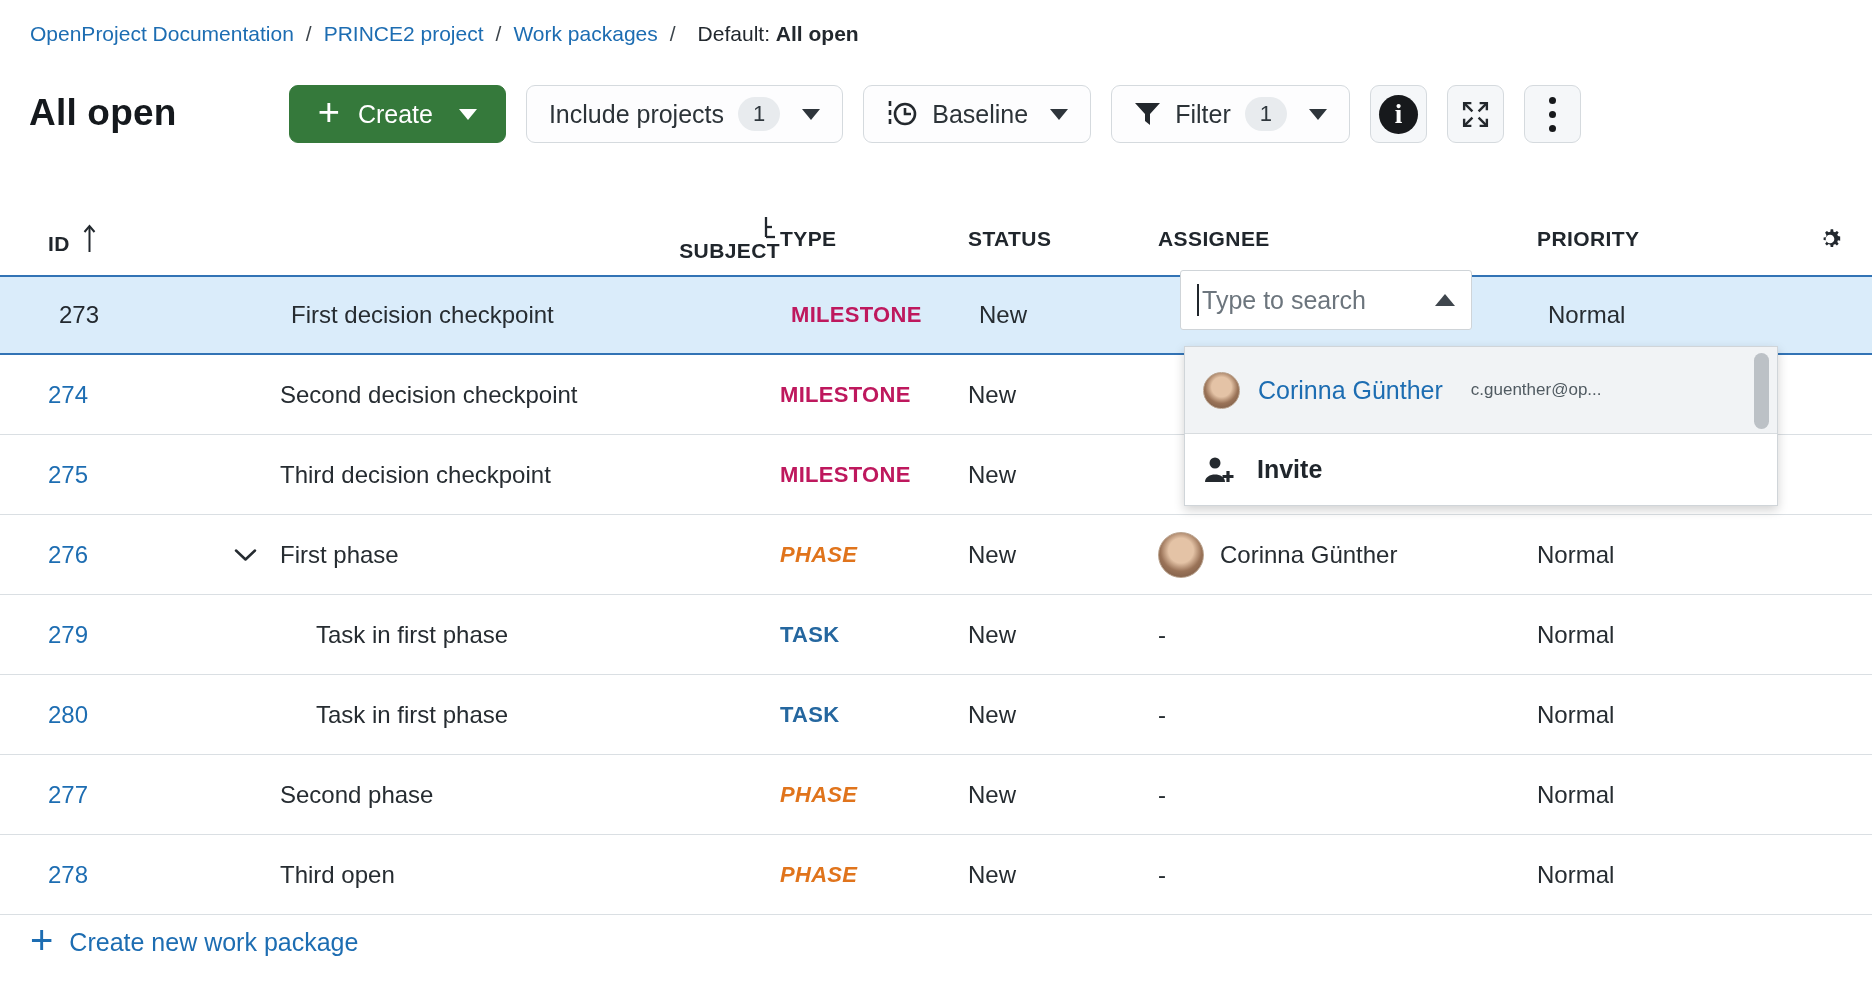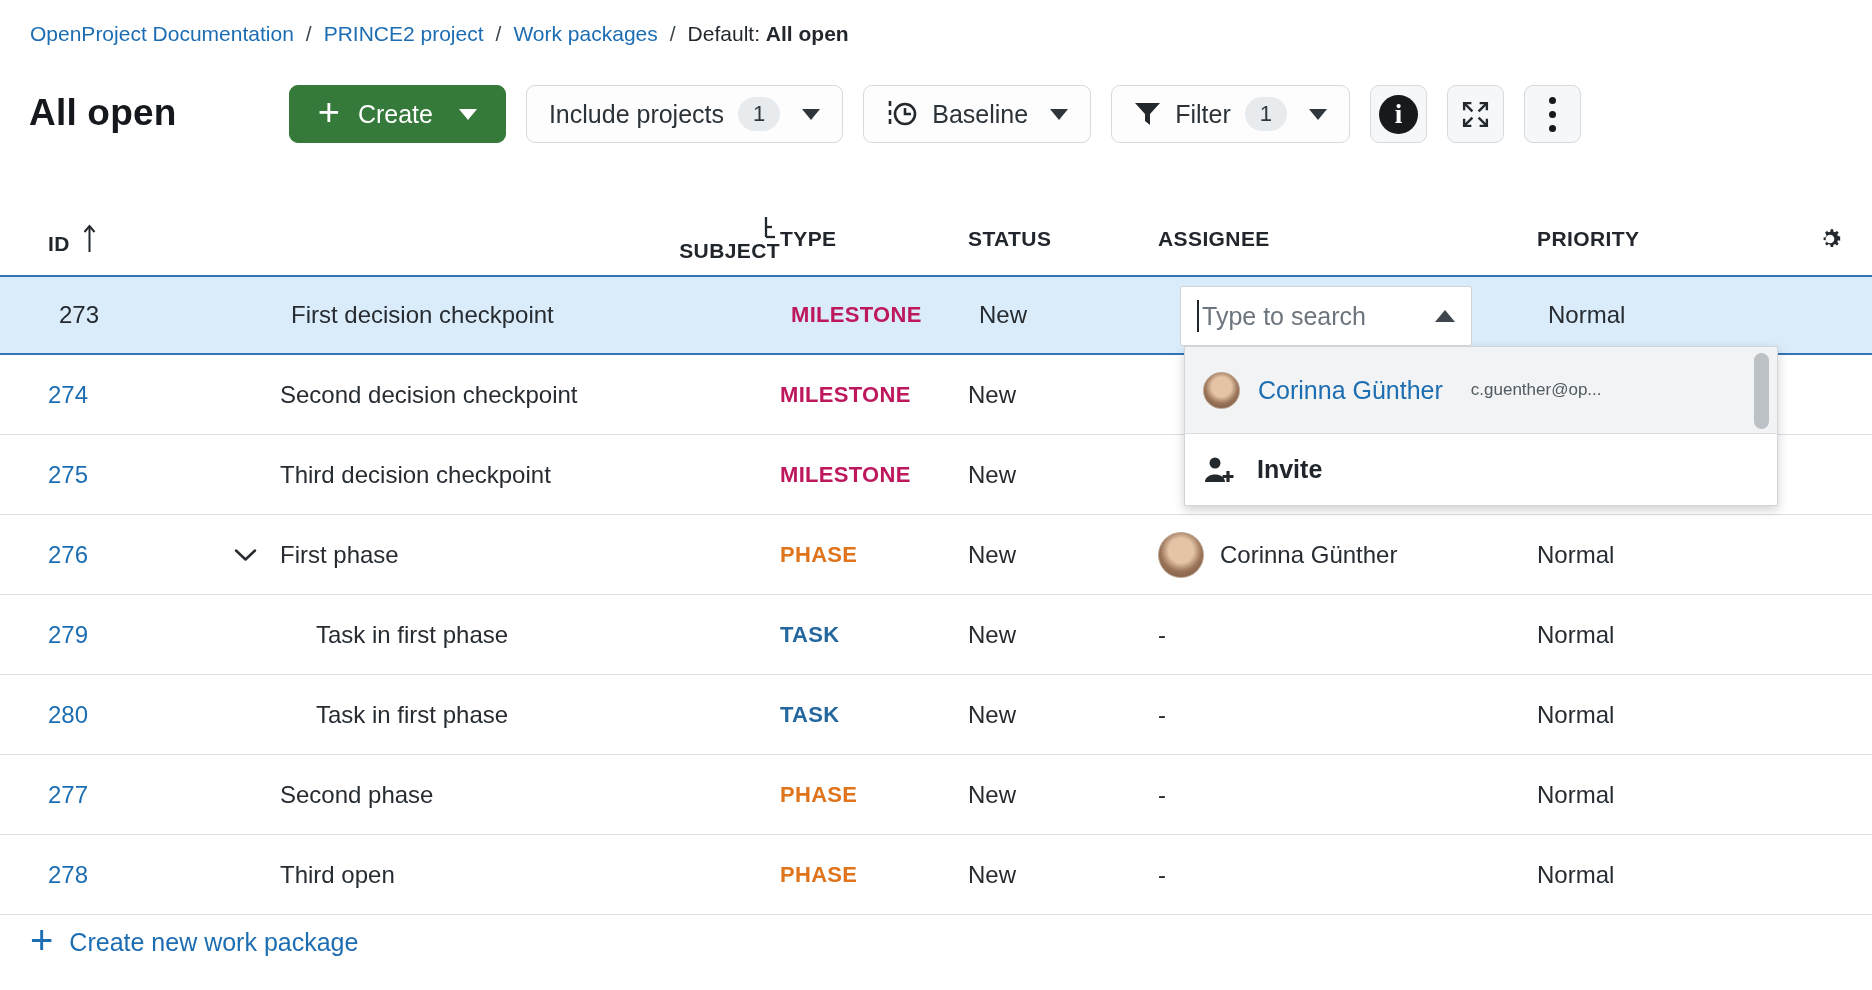--- a/index.html
+++ b/index.html
@@ -4,21 +4,21 @@
 <style>
   * { margin:0; padding:0; box-sizing:border-box; }
   html,body { width:1872px; height:990px; background:#ffffff; overflow:hidden;
     font-family:"Liberation Sans", sans-serif; color:#262c31; }
   .page { position:relative; width:1612px; height:990px; }
 
   
   .breadcrumb { position:absolute; top:22px; left:30px; font-size:21px; display:flex; gap:12px; align-items:baseline; white-space:nowrap; }
   .breadcrumb a { color:#1d6db2; text-decoration:none; cursor:pointer; }
   .breadcrumb .sep { color:#3c444b; }
-  .breadcrumb .tail { color:#22282e; }
+  .breadcrumb .tail { color:#22282e;margin-left:10px; }
   .breadcrumb .tail b { font-weight:700; }
 
   
   .page-title { position:absolute; top:92px; left:29px; font-size:37px; font-weight:700; color:#15191d; letter-spacing:.2px; }
   .actions { position:absolute; top:85px; right:31px; height:58px; display:flex; align-items:center; gap:20px; }
   .btn { height:58px; display:flex; align-items:center; border:1px solid #d5dade; background:#fdfdfe;
          border-radius:9px; font-size:25px; color:#2c3338; padding:0 22px; gap:14px; cursor:pointer;
          font-family:"Liberation Sans", sans-serif; }
   .btn-create { background:#35793B; border-color:#35793B; color:#ffffff; padding:0 28px; gap:18px; }
   .btn-create .plus { font-size:38px; font-weight:300; line-height:1; margin-top:-4px; }
@@ -42,31 +42,31 @@
   .thead .c-subject { padding-left:25px; gap:0;flex-direction:column; }
   .trow { height:80px; border-bottom:1px solid #dadfe3; font-size:24px; background:#fff; }
   .trow.selected { background:#daecfa; border-top:2px solid #3273b5; border-bottom:2px solid #3273b5;padding-left:11px; }
   .idlink { color:#1d6db2; text-decoration:none; cursor:pointer; }
   .idplain { color:#22282e; }
   .c-subject { padding-left:60px; position:relative; }
   .c-subject.indent { padding-left:96px; }
   .chev { position:absolute; left:14px; top:50%; transform:translateY(-50%); cursor:pointer; display:flex; }
   .c-type { font-weight:700; font-size:22px; letter-spacing:.3px; }
   .t-milestone { color:#be185d; }
-  .t-phase { color:#e0741c; }
+  .t-phase { color:#e0741c;font-style:italic; }
   .t-task { color:#25679f; }
   .assignee-wrap { display:flex; align-items:center; gap:16px; }
   .avatar { width:46px; height:46px; border-radius:50%; flex:none;
             background:radial-gradient(circle at 50% 40%, #e4c3a6 0 36%, #9a7358 60%, #6e5240 100%);
             border:1px solid #b9a28d; }
   .avatar.sm { width:37px; height:37px; }
   .c-settings { display:flex; justify-content:center; }
 
   
-  .search-box { position:absolute; left:1180px; top:286px; width:292px; height:60px; background:#fff;
+  .search-box { position:absolute; left:1180px; top:270px; width:292px; height:60px; background:#fff;
                 border:1px solid #cfd4d8; border-radius:3px; display:flex; align-items:center;
                 padding:4px 16px; z-index:6; cursor:text; }
   .caret-bar { width:2px; height:32px; background:#20262c; margin-right:3px; }
   .ph { color:#6c757d; font-size:25px; }
   .tri-up { margin-left:auto; width:0; height:0; border-left:10px solid transparent;
             border-right:10px solid transparent; border-bottom:12px solid #3f464d; }
   .dropdown { position:absolute; left:1184px; top:346px; width:594px; background:#fff; z-index:5;
               border:1px solid #d0d5d9; box-shadow:0 4px 10px rgba(0,0,0,.18); }
   .opt-user { height:87px; background:#f1f3f5; display:flex; align-items:center; padding:0 44px 0 18px;
               gap:18px; border-bottom:1px solid #d8dcdf; cursor:pointer; }

